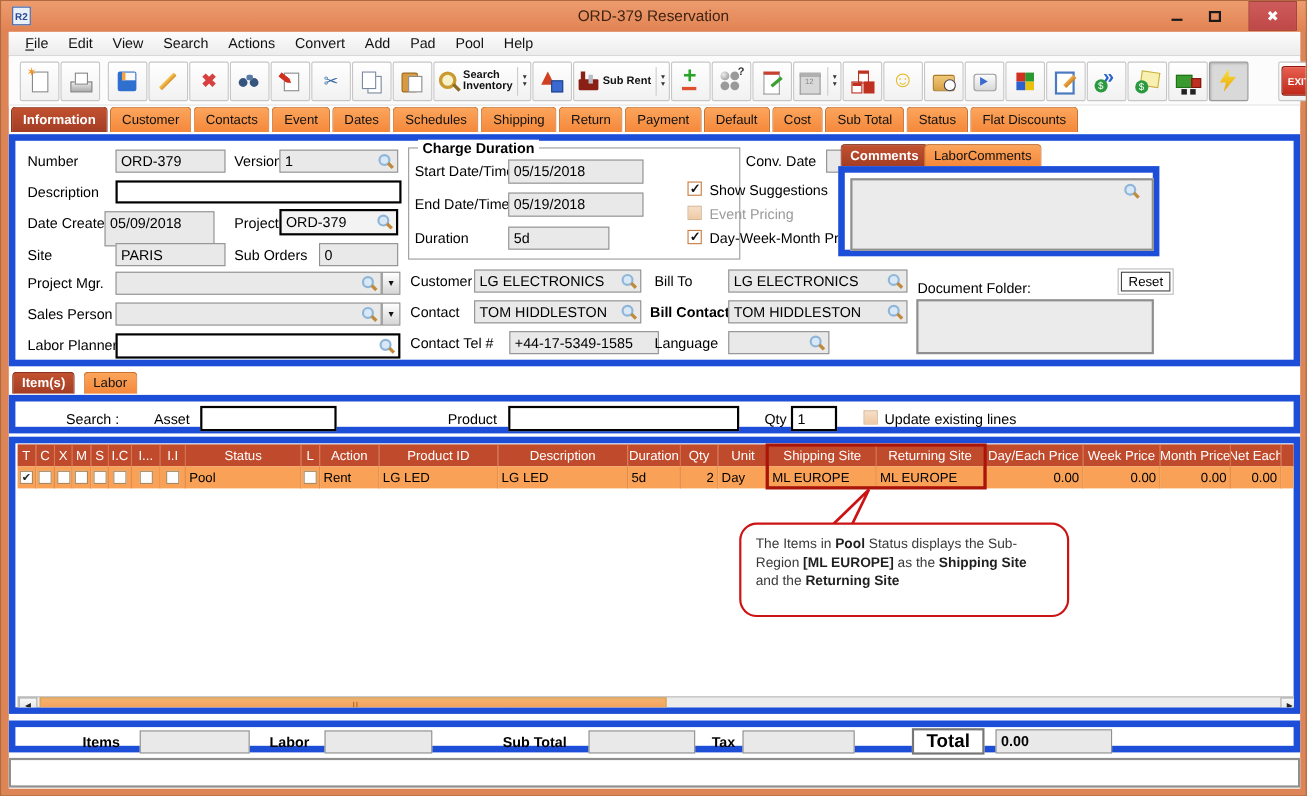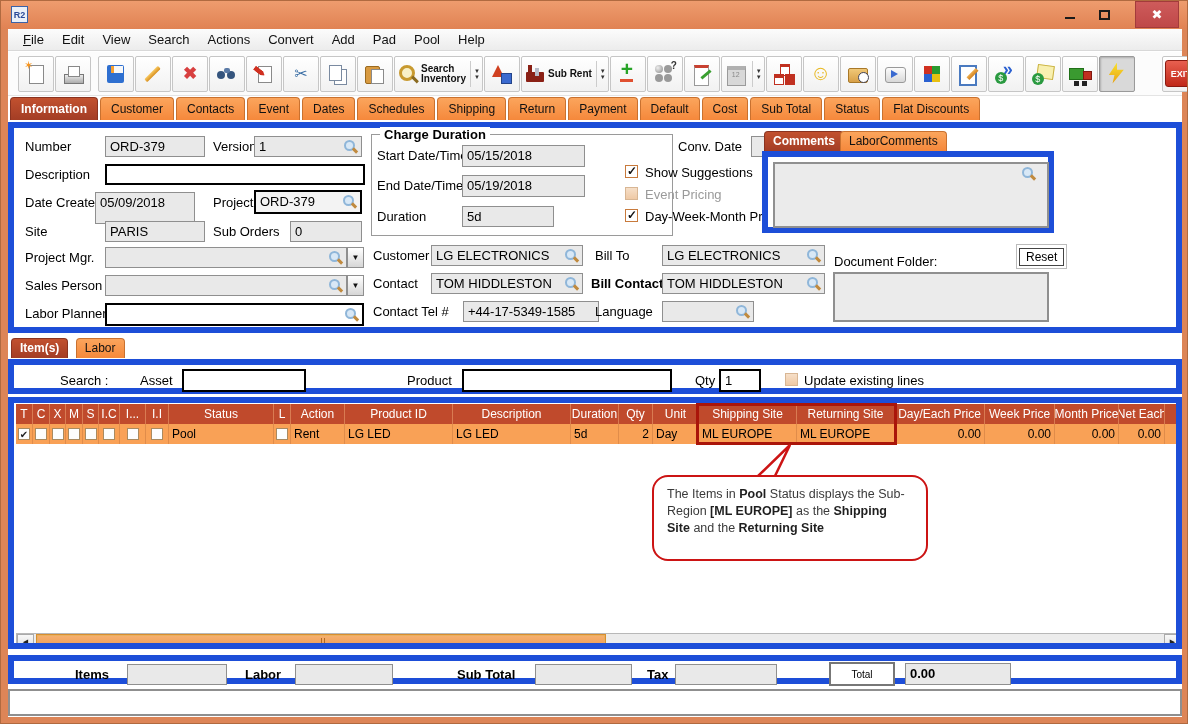--- a/index.html
+++ b/index.html
@@ -115,20 +115,21 @@
   .hthumb::after{content:"";position:absolute;left:50%;top:3px;width:1px;height:9px;background:#B06A20;box-shadow:3px 0 0 #B06A20;}
   .totlbl{position:absolute;font-size:13px;font-weight:bold;color:#000;white-space:nowrap;}
   .statusbar{position:absolute;background:#FFF;border:2px solid #8F8F8F;}
 </style>
 </head>
 <body>
 
 <div class="window">
   <div class="titlebar">
     <div class="appicon">R2</div>
+    <div class="title">ORD-379 Reservation</div>
     <div class="winbtn" style="right:104px;">
         <span class="minglyph"></span>
       </div>
     <div class="winbtn" style="right:70px;">
         <span class="maxglyph"></span>
       </div>
     <div class="closebtn">
         <span>✖</span>
       </div>
   </div>
@@ -425,21 +426,21 @@
         <div class="td num" style="width:64px;">0.00</div>
         <div class="td num" style="width:46px;">0.00</div>
         <div class="td" style="width:40px;"></div>
       </div>
 
       <div class="hl" style="left:682px;top:0;width:201px;height:42px;"></div>
 
       <svg style="position:absolute;left:735px;top:40px;" width="52" height="35">
           <path d="M7,35 L41,2 L25,35" fill="#FFFFFF" stroke="#CC1414" stroke-width="2.5"></path>
         </svg>
-      <div class="callout" style="left:638px;top:72px;width:276px;height:86px;"><span>The Items in </span><b>Pool</b><span> Status displays the Sub-Region </span><b>[ML EUROPE]</b><span> as the </span><b>Shipping Site</b><span> and the </span><b>Returning Site</b></div>
+      <div class="callout" style="left:658px;top:72px;width:300px;height:86px;"><span>The Items in </span><b>Pool</b><span> Status displays the Sub-Region </span><b>[ML EUROPE]</b><span> as the </span><b>Shipping Site</b><span> and the </span><b>Returning Site</b></div>
 
       <div class="hscroll" style="left:2px;top:230px;width:1166px;">
         <div class="sarrow" style="left:0;">
             <span>◀</span>
           </div>
         <div class="hthumb"></div>
         <div class="sarrow" style="right:0;">
             <span>▶</span>
           </div>
       </div>
@@ -447,21 +448,21 @@
 
     <div class="panel" style="left:0;top:626px;width:1174px;height:29px;">
       <span class="totlbl" style="left:61px;top:6px;">Items</span>
       <div class="fld" style="left:113px;top:3px;width:100px;height:21px;"></div>
       <span class="totlbl" style="left:231px;top:6px;">Labor</span>
       <div class="fld" style="left:281px;top:3px;width:98px;height:21px;"></div>
       <span class="totlbl" style="left:443px;top:6px;">Sub Total</span>
       <div class="fld" style="left:521px;top:3px;width:97px;height:21px;"></div>
       <span class="totlbl" style="left:633px;top:6px;">Tax</span>
       <div class="fld" style="left:661px;top:3px;width:102px;height:21px;"></div>
-      <div style="position:absolute;left:815px;top:1px;width:66px;height:24px;border:2px solid #777;background:#FFF;display:flex;align-items:center;justify-content:center;font-size:10px;font-weight:normal;">
+      <div style="position:absolute;left:815px;top:1px;width:66px;height:24px;border:2px solid #777;background:#FFF;display:flex;align-items:center;justify-content:center;font-size:17px;font-weight:bold;">
           <span>Total</span>
         </div>
       <div class="fld" style="left:891px;top:2px;width:106px;height:22px;font-weight:bold;">0.00</div>
     </div>
 
     <div class="statusbar" style="left:0;top:660px;width:1174px;height:27px;"></div>
   </div>
 </div>
 
 </body></html>

